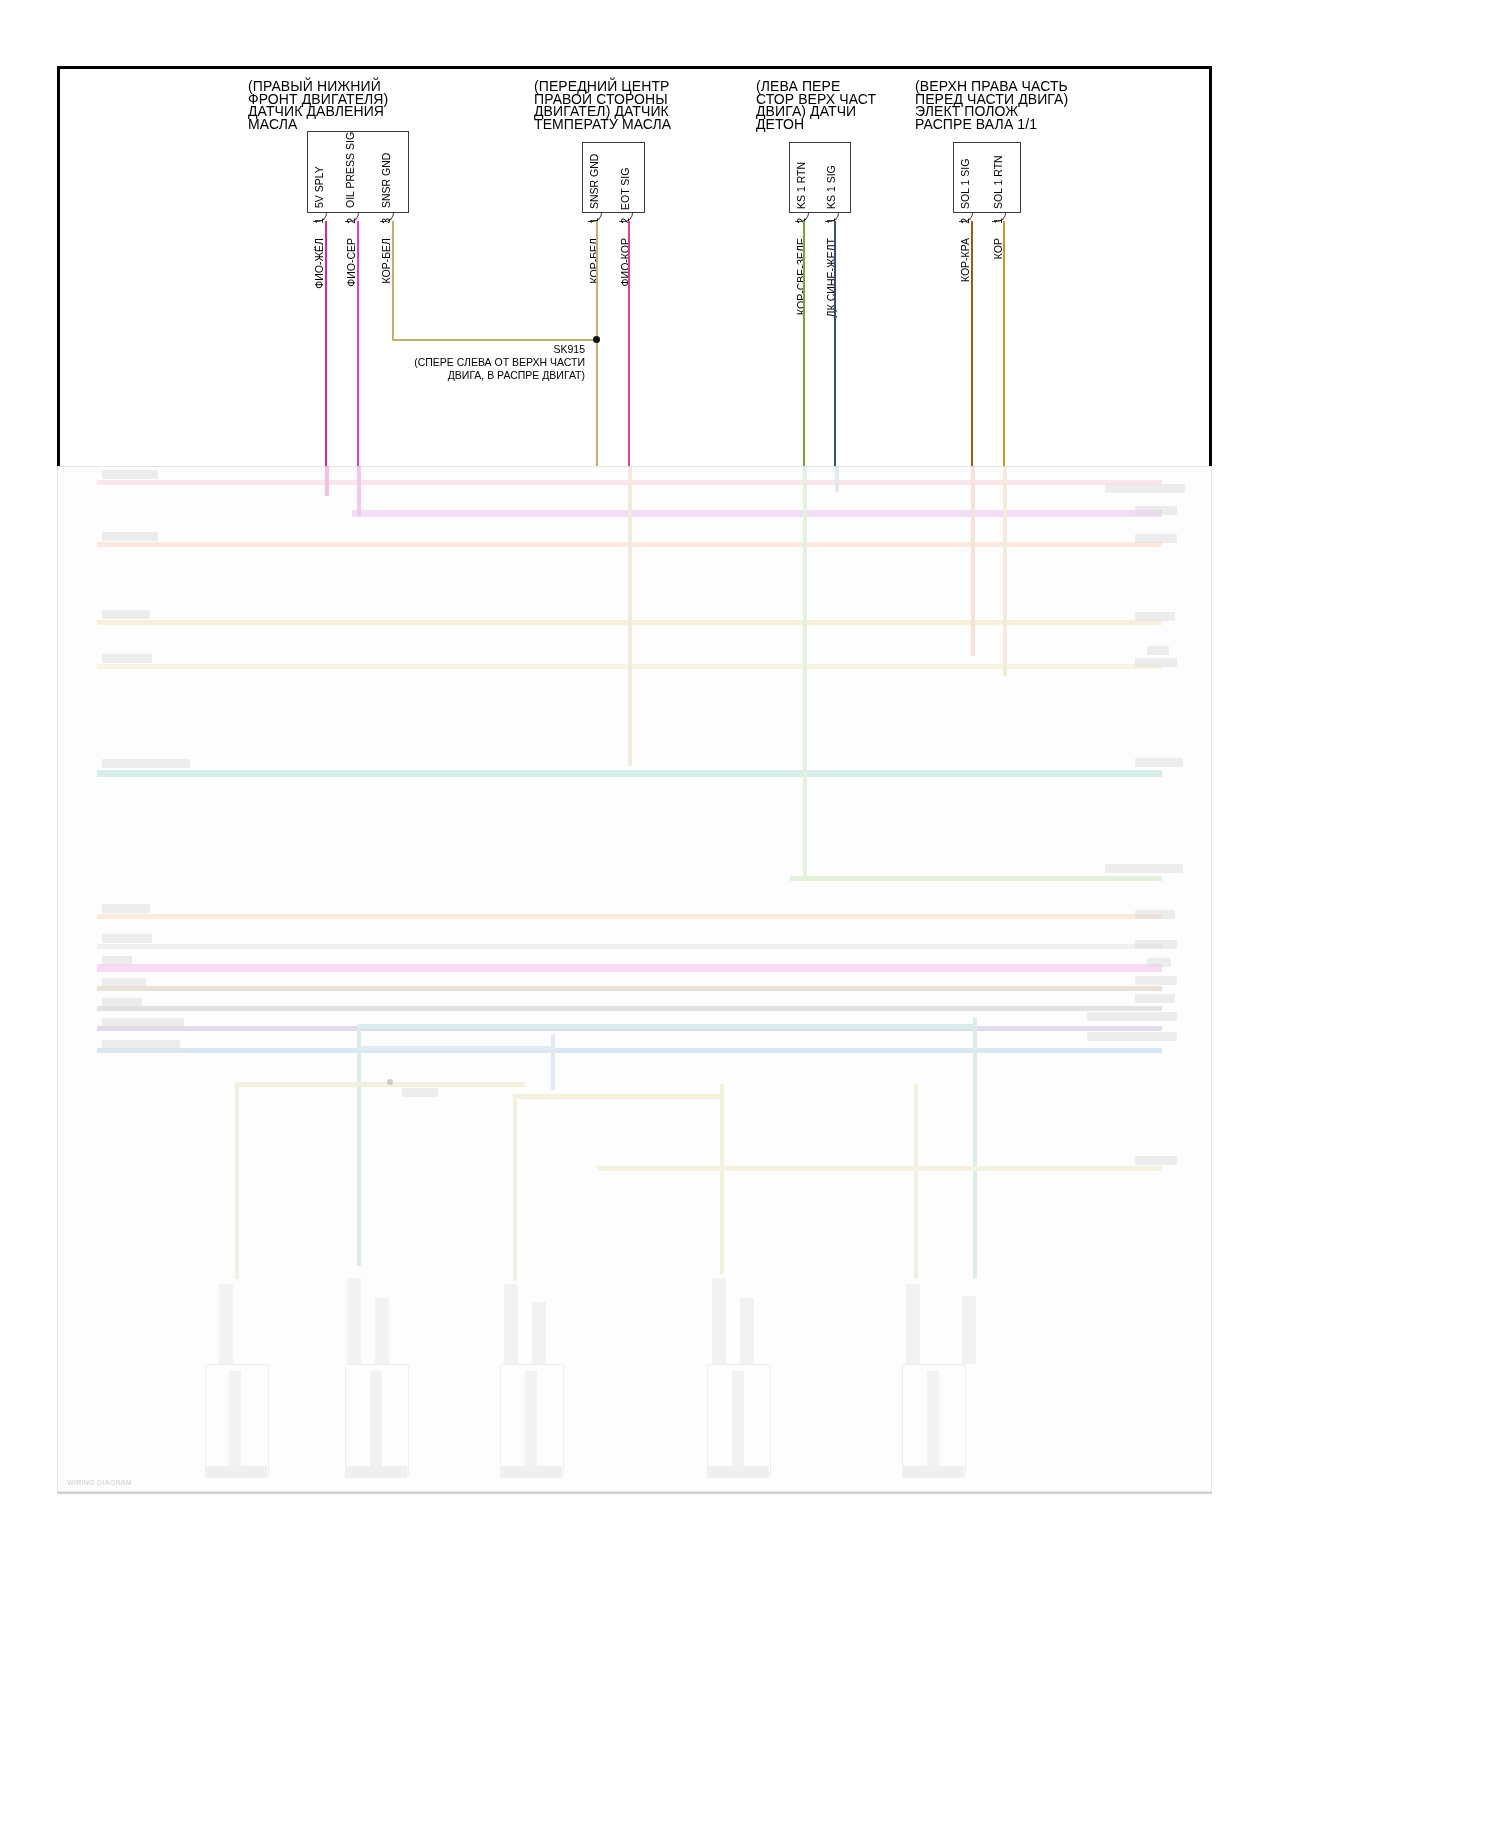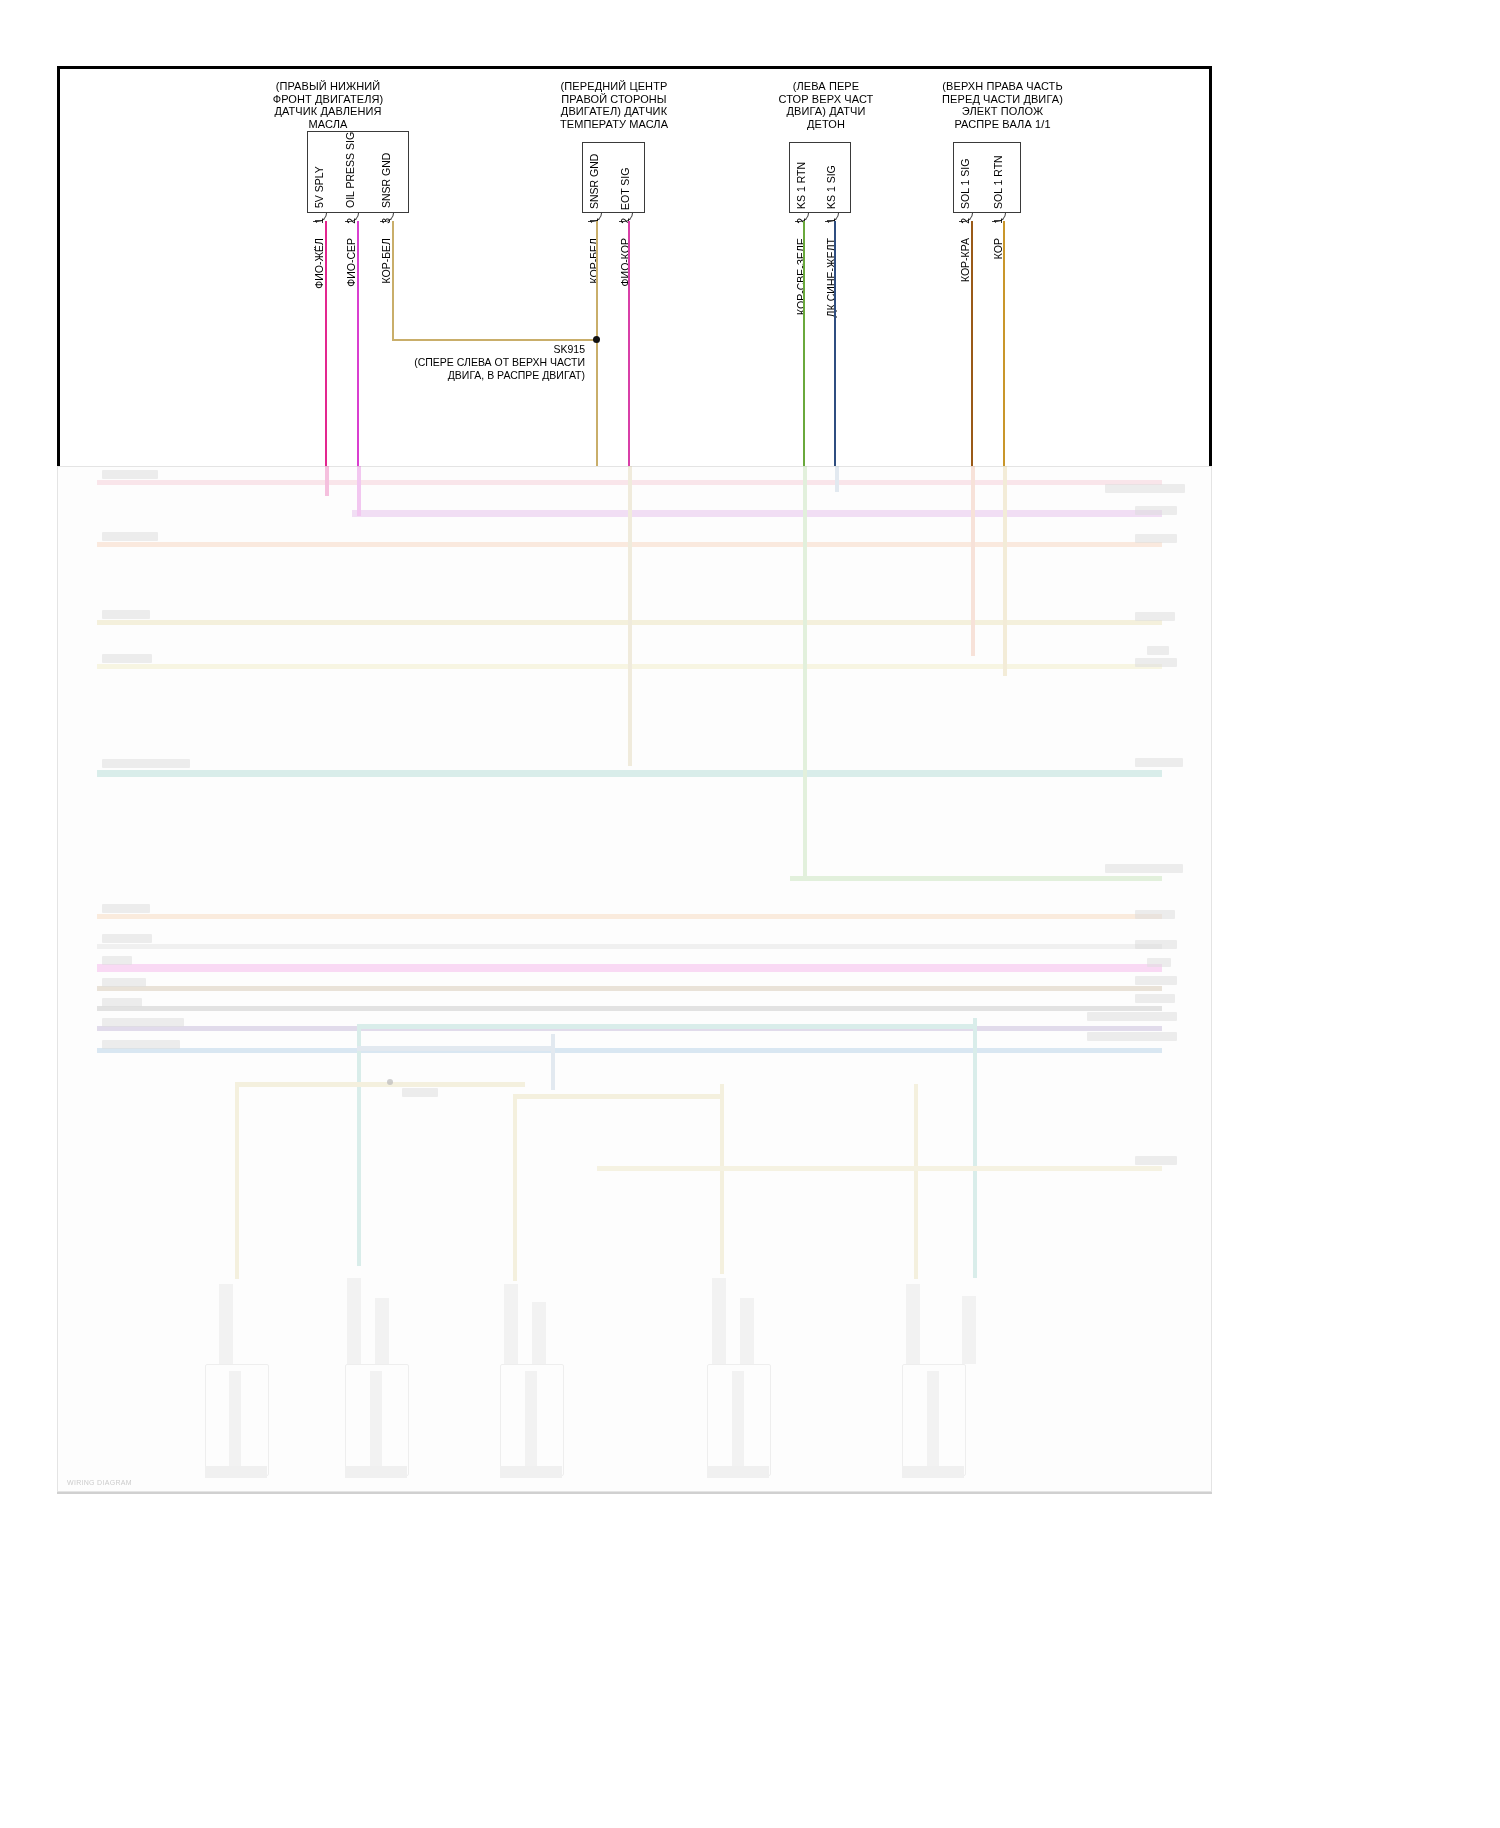--- a/index.html
+++ b/index.html
@@ -7,21 +7,21 @@
   body{font-family:"Liberation Sans","DejaVu Sans",sans-serif;}
   #page{position:relative;width:1500px;height:1828px;overflow:hidden;background:#fff;}
 
   
   #top-frame{position:absolute;left:57px;top:66px;width:1155px;height:402px;
              border-top:3px solid #000;border-left:3px solid #000;border-right:3px solid #000;
              box-sizing:border-box;background:#fff;}
 
   
   .conn-group{position:absolute;}
-  .conn-title{position:absolute;text-align:center;font-size:11px;line-height:12.5px;
+  .conn-title{position:absolute;font-size:14px;line-height:12.5px;
               color:#000;letter-spacing:.1px;white-space:pre-line;font-weight:400;}
   .conn-box{position:absolute;border:1.6px solid #3a3a3a;background:#fff;box-sizing:border-box;}
   .pin-name{position:absolute;writing-mode:vertical-rl;transform:rotate(180deg);
             font-size:10.5px;color:#000;white-space:nowrap;text-align:left;}
   .pin-hook{position:absolute;width:13px;height:9px;border:1.4px solid #3a3a3a;
             border-top:none;border-left:none;border-bottom-right-radius:9px;}
   .pin-num{position:absolute;writing-mode:vertical-rl;transform:rotate(180deg);
            font-size:10.5px;color:#000;}
   .wire-lbl{position:absolute;writing-mode:vertical-rl;transform:rotate(180deg);
             font-size:10.5px;color:#000;white-space:nowrap;}

